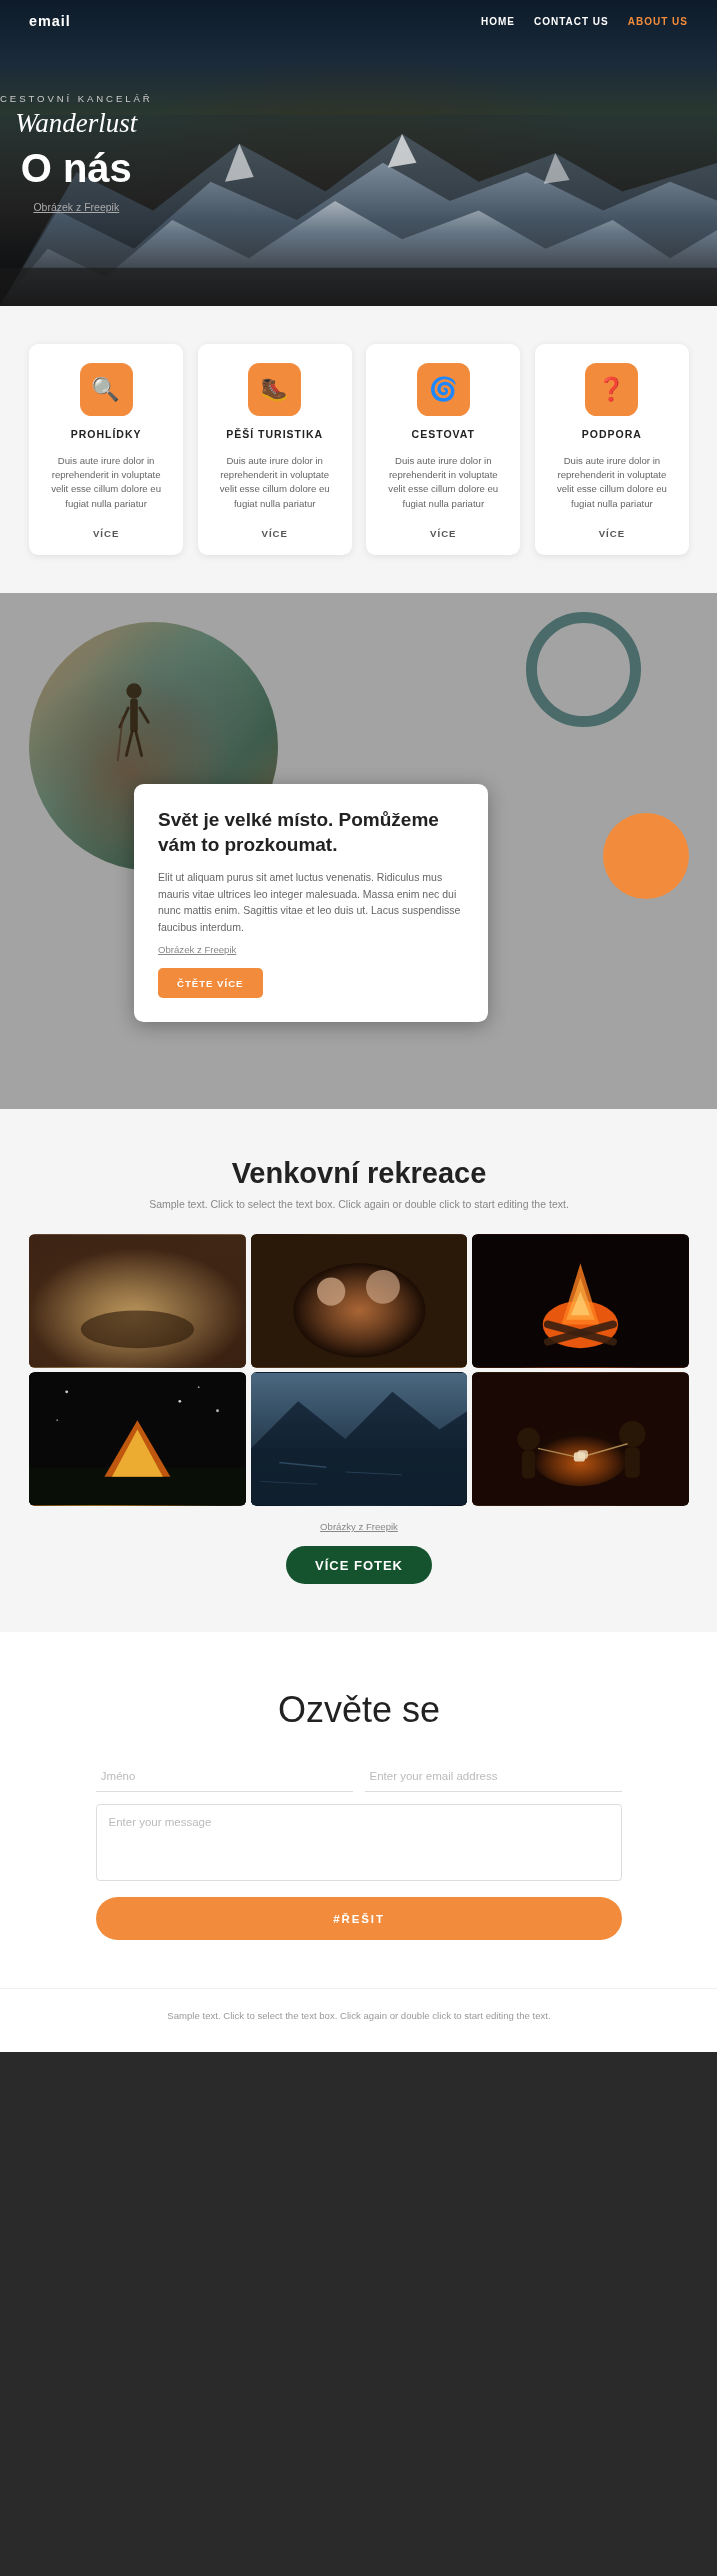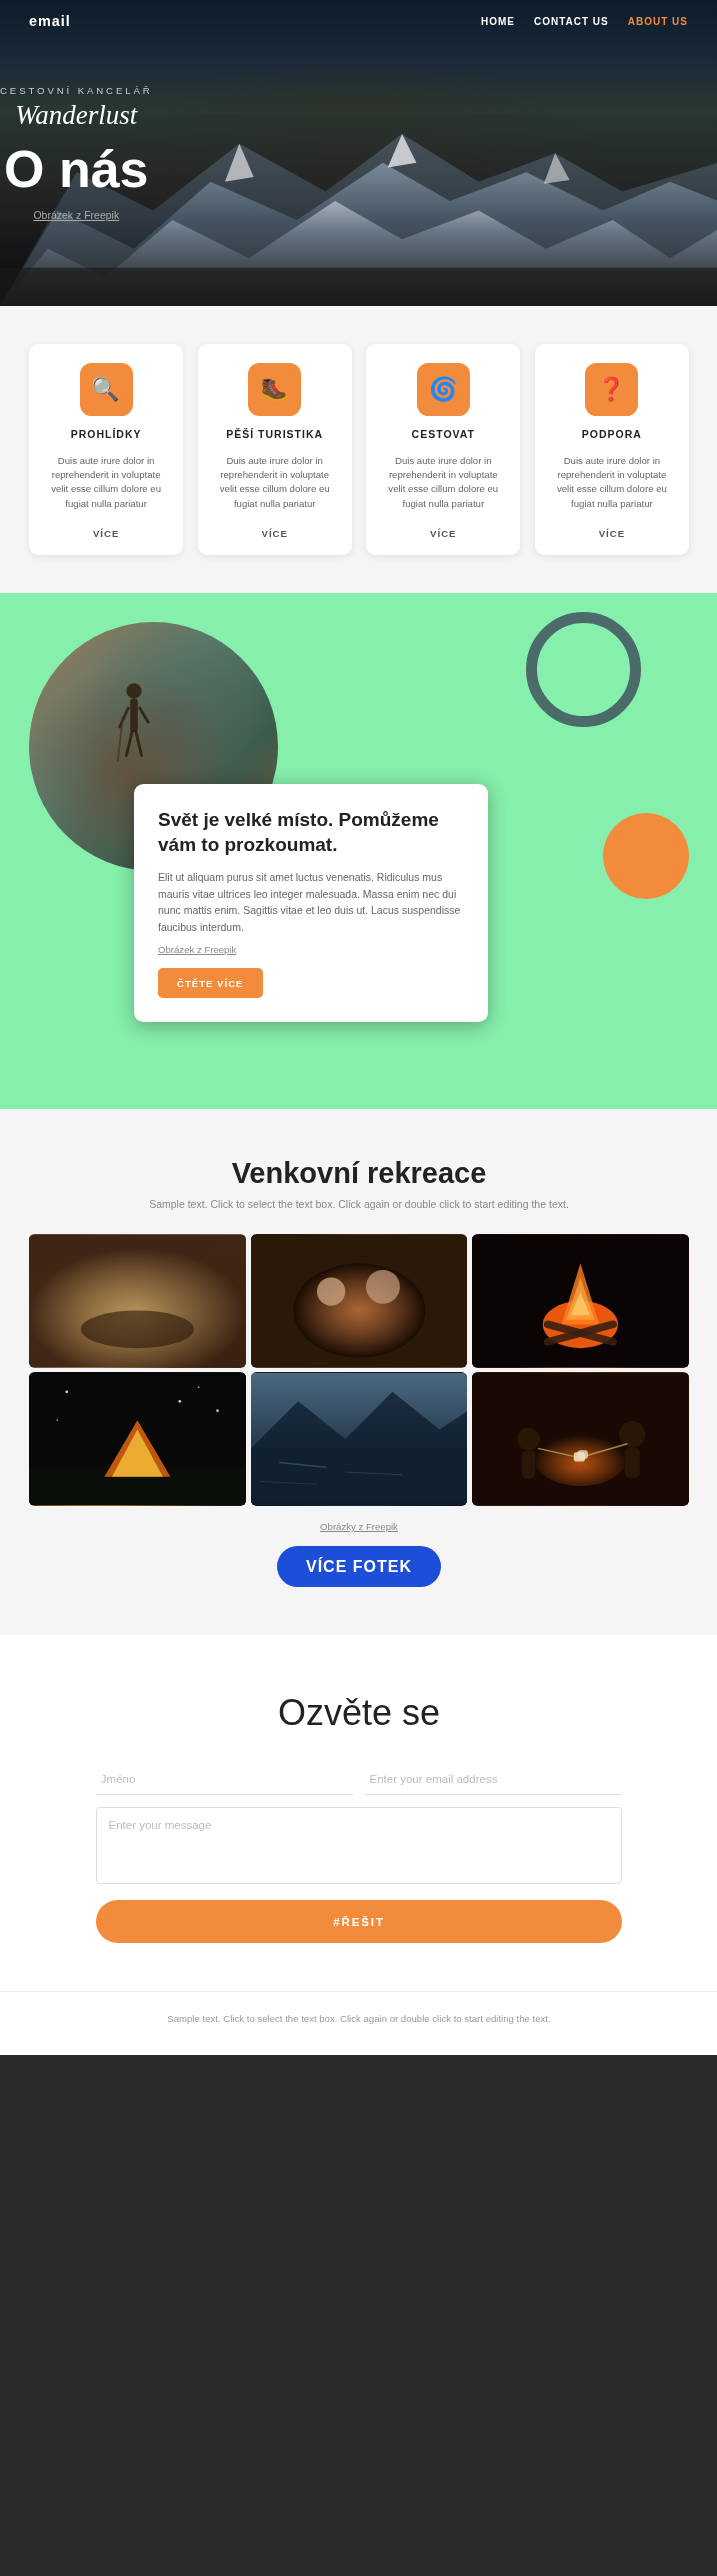--- a/index.html
+++ b/index.html
@@ -55,21 +55,21 @@
     }
     .hero-brand {
       font-family: 'Georgia', serif;
       font-size: 27px;
       font-style: italic;
       color: #fff;
       margin-bottom: 7.7px;
       font-weight: normal;
     }
     .hero-title {
-      font-size: 52px;
+      font-size: 40px;
       font-weight: 800;
       color: #fff;
       margin-bottom: 10px;
     }
     .hero-subtitle {
       font-size: 10.5px;
       color: #aaa;
       text-decoration: underline;
     }
 
@@ -119,21 +119,21 @@
       font-size: 9.6px;
       font-weight: 700;
       color: #555;
       letter-spacing: 1px;
       text-transform: uppercase;
       text-decoration: none;
     }
 
     
     .feature-section {
-      background: #86efac;
+      background: #a3a3a3;
       padding: 57px 29px;
       position: relative;
       min-height: 459px;
       overflow: hidden;
     }
     .feature-circle-photo {
       position: absolute;
       left: 29px;
       top: 29px;
       width: 249px;
@@ -244,26 +244,26 @@
       overflow: hidden;
     }
     .gallery-credit {
       font-size: 9.6px;
       color: #888;
       text-decoration: underline;
       margin: 14.4px 0 14.4px;
     }
     .gallery-btn {
       display: inline-block;
-      background: #1d4ed8;
+      background: #14532d;
       color: #fff;
       border: none;
       padding: 11.5px 29px;
       border-radius: 24px;
-      font-size: 16px;
+      font-size: 13px;
       font-weight: 700;
       letter-spacing: 1px;
       text-transform: uppercase;
       cursor: pointer;
       margin-bottom: 19px;
     }
 
     
     .contact-section {
       background: #fff;

